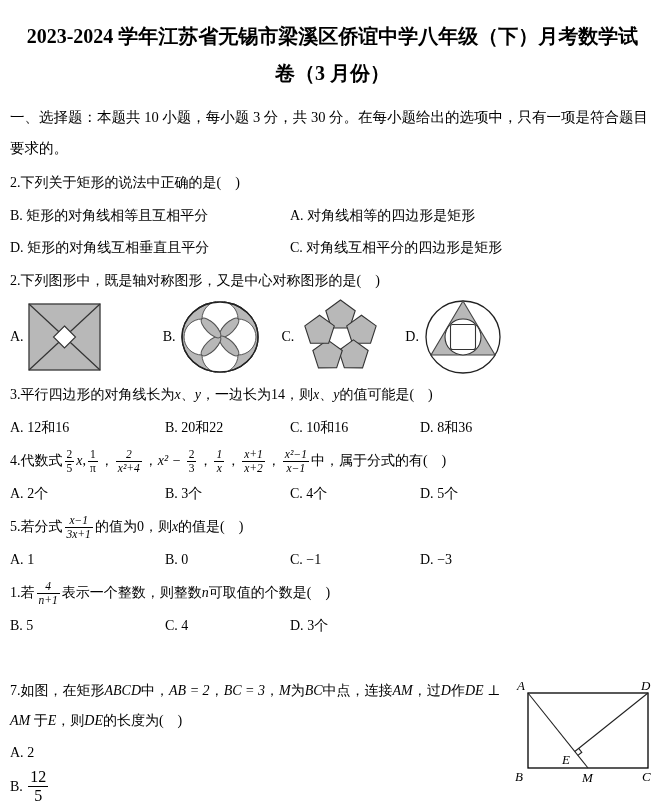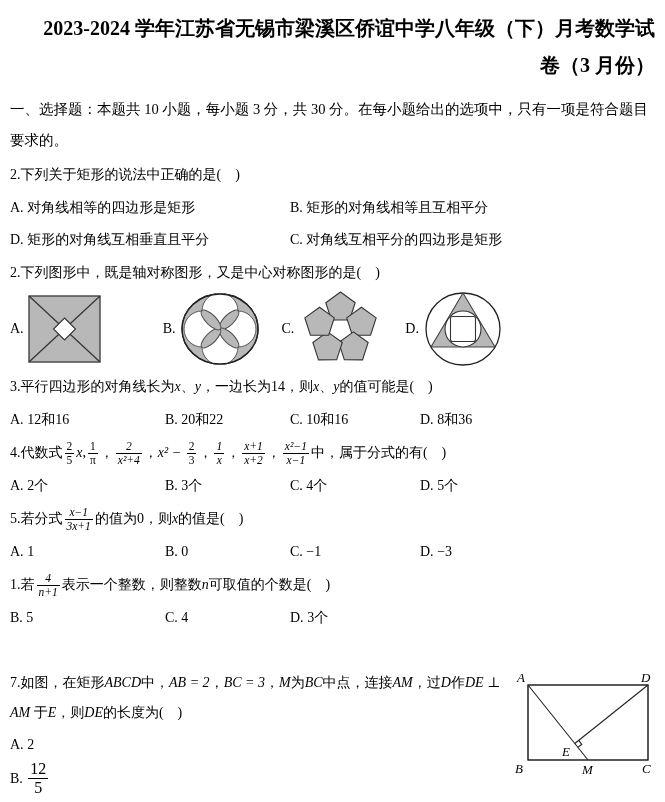--- a/index.html
+++ b/index.html
@@ -5,21 +5,21 @@
   * { box-sizing: border-box; }
   html,body { margin:0; padding:0; background:#fff; }
   body {
     width:665px; height:802px; overflow:hidden;
     color:#000;
     font-family:"Liberation Serif","DejaVu Serif",serif;
     font-size:14px;
   }
   .page { position:relative; padding:6px 10px 0 10px; width:665px; }
 
-  .title { text-align:right; font-weight:bold; font-size:20px; line-height:37px; margin:4px 0 10px 0; }
+  .title { text-align:center; font-weight:bold; font-size:20px; line-height:37px; margin:12px 0 10px 0; }
 
   .section-header { line-height:31px; font-size:14.5px; margin:0 0 4px 0; }
   .nb { font-weight:normal; }
 
   .q { margin:0; }
   .stem { line-height:30px; margin:2px 0; }
   .v { font-style:italic; }
 
   .opts-2col { display:grid; grid-template-columns:280px 1fr; line-height:32px; }
   .opts-4col { display:grid; grid-template-columns:155px 125px 130px 1fr; line-height:32px; }
@@ -51,22 +51,22 @@
   <div class="title">
     <div>2023-2024 学年江苏省无锡市梁溪区侨谊中学八年级（下）月考数学试</div>
     <div>卷（3 月份）</div>
   </div>
 
   <p class="section-header"><span>一、选择题：本题共 </span><span class="nb">10</span><span> 小题，每小题 </span><span class="nb">3</span><span> 分，共 </span><span class="nb">30</span><span> 分。在每小题给出的选项中，只有一项是符合题目要求的。</span></p>
 
   <div class="q">
     <div class="stem">2.下列关于矩形的说法中正确的是(　)</div>
     <div class="opts-2col">
+      <div><span>B.</span> <span>矩形的对角线相等且互相平分</span></div>
       <div><span>A.</span> <span>对角线相等的四边形是矩形</span></div>
-      <div><span>B.</span> <span>矩形的对角线相等且互相平分</span></div>
       <div><span>D.</span> <span>矩形的对角线互相垂直且平分</span></div>
       <div><span>C.</span> <span>对角线互相平分的四边形是矩形</span></div>
     </div>
   </div>
 
   <div class="q">
     <div class="stem">2.下列图形中，既是轴对称图形，又是中心对称图形的是(　)</div>
     <div class="figrow">
       <span class="figlabel">A.</span>
 

